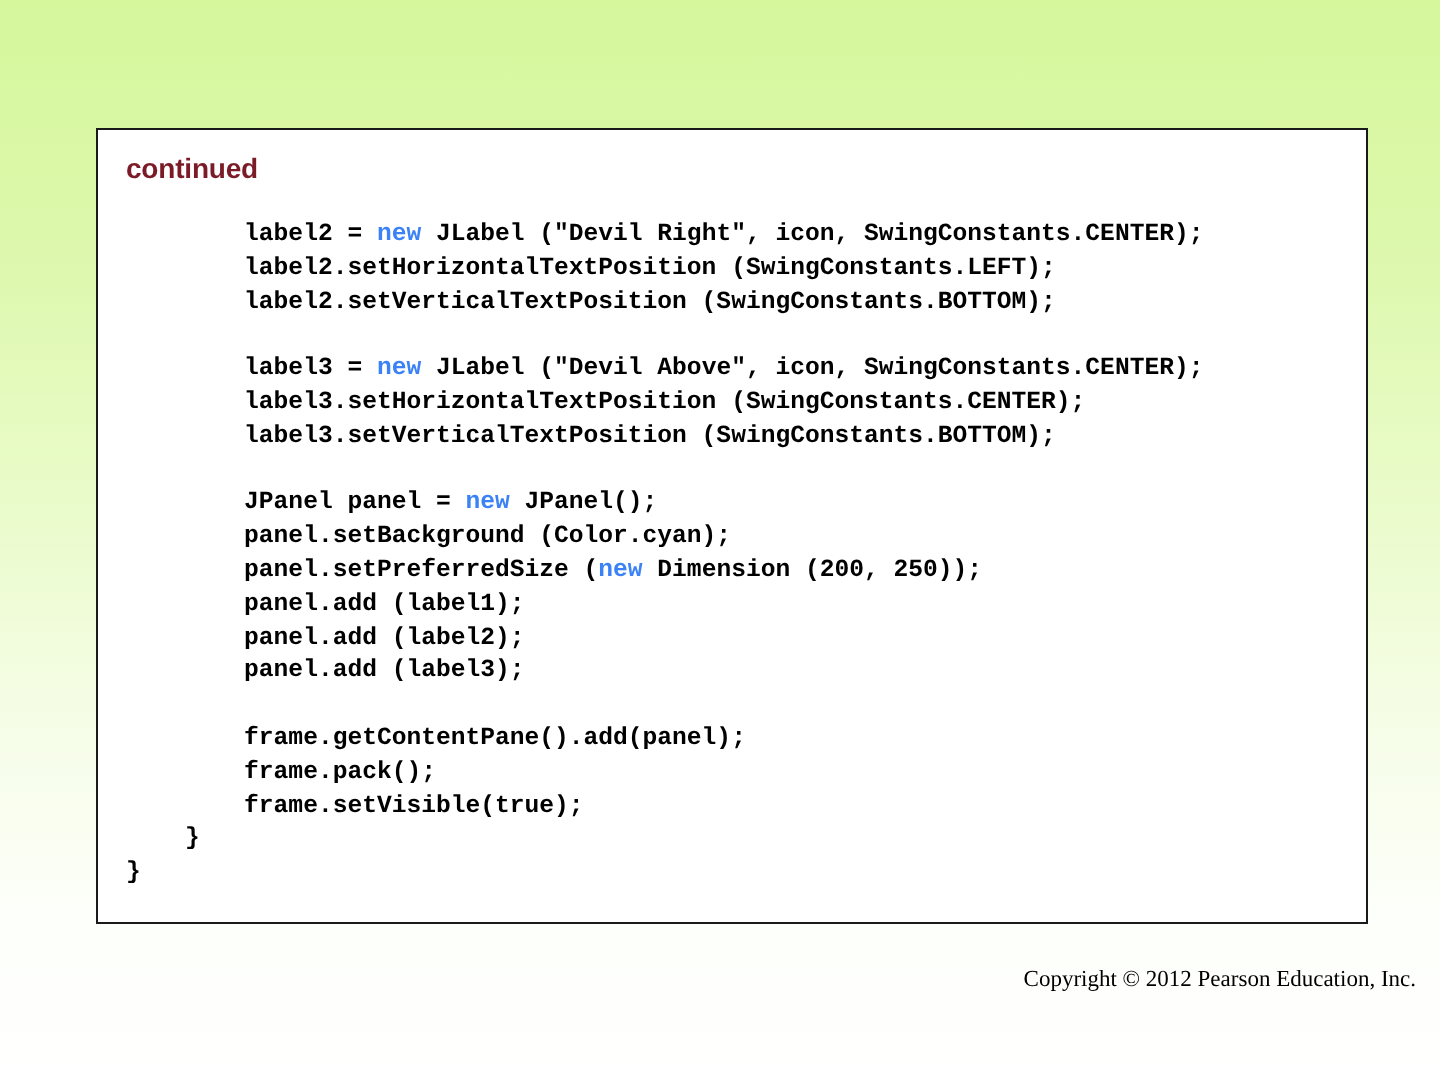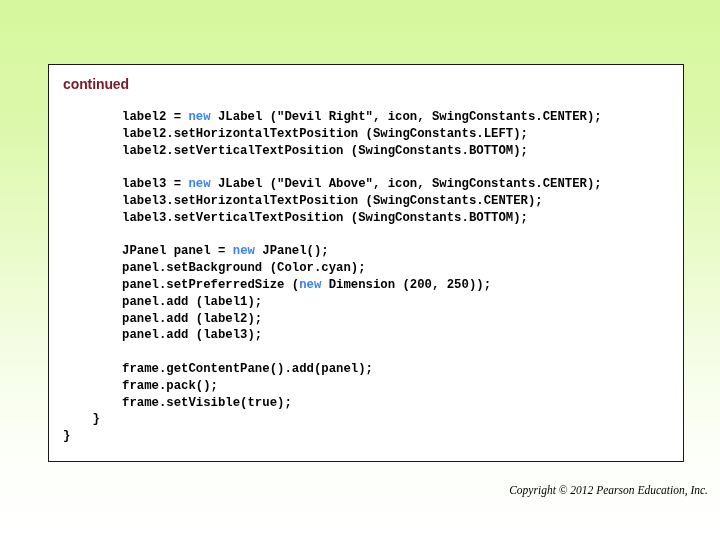--- a/index.html
+++ b/index.html
@@ -80,21 +80,20 @@
 
   
   #copyright {
     position: absolute;
     right: 12px;
     top: 484px;
     font-family: "Liberation Serif", "DejaVu Serif", serif;
     font-size: 11.5px;
     color: #000000;
     white-space: nowrap;
-    font-style: italic;
   }
 </style>
 </head>
 <body>
 
 <div id="slide">
 
   <div id="code-panel">
 
     <div id="continued-heading">continued</div>

